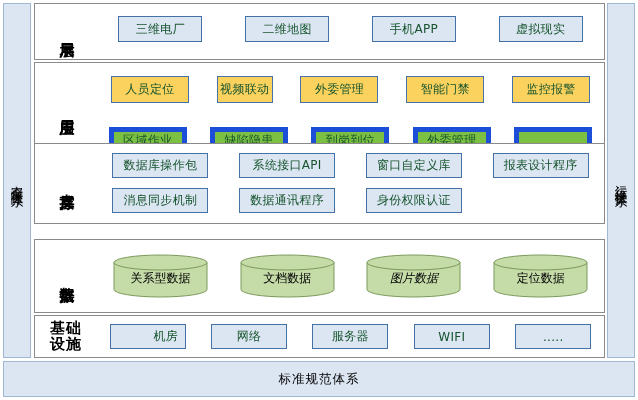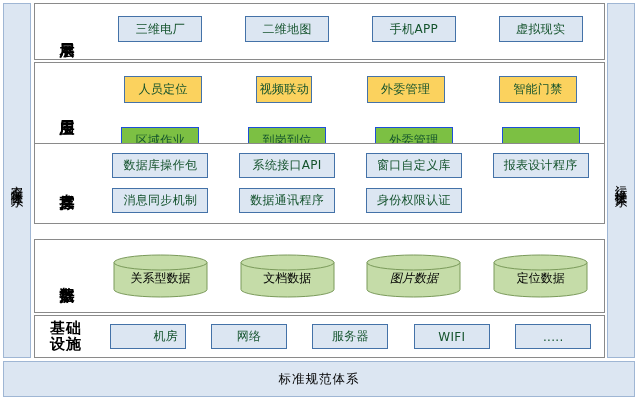--- a/index.html
+++ b/index.html
@@ -111,21 +111,21 @@
   .node.blue {
     background: #dce6f2;
     border: 1px solid #4472a8;
   }
   .node.orange {
     background: #fbd25e;
     border: 1px solid #4472a8;
   }
   .node.green {
     background: #7cc043;
-    border: 1px solid #1d4ed8;
+    border: 5px solid #1d4ed8;
     margin-top: 28px;
   }
 
   
   .cyl {
     position: relative;
     width: 95px;
     height: 42px;
   }
   .cyl-svg { display: block; }
@@ -209,24 +209,30 @@
             </div>
             <div class="node orange" style="width: 56px; height: 27px;">
               <span>视频联动</span>
             </div>
             <div class="node orange" style="width: 78px; height: 27px;">
               <span>外委管理</span>
             </div>
             <div class="node orange" style="width: 78px; height: 27px;">
               <span>智能门禁</span>
             </div>
+            <div class="node orange" style="width: 78px; height: 27px;">
+              <span>监控报警</span>
+            </div>
           </div>
           <div class="row" style="position: absolute; left: 0px; right: 0px; top: 50px; height: 27px;">
             <div class="node green" style="width: 78px; height: 27px;">
               <span>区域作业</span>
+            </div>
+            <div class="node green" style="width: 78px; height: 27px;">
+              <span>缺陷隐患</span>
             </div>
             <div class="node green" style="width: 78px; height: 27px;">
               <span>到岗到位</span>
             </div>
             <div class="node green" style="width: 78px; height: 27px;">
               <span>外委管理</span>
             </div>
             <div class="node green" style="width: 78px; height: 27px;">
               <span>....</span>
             </div>

